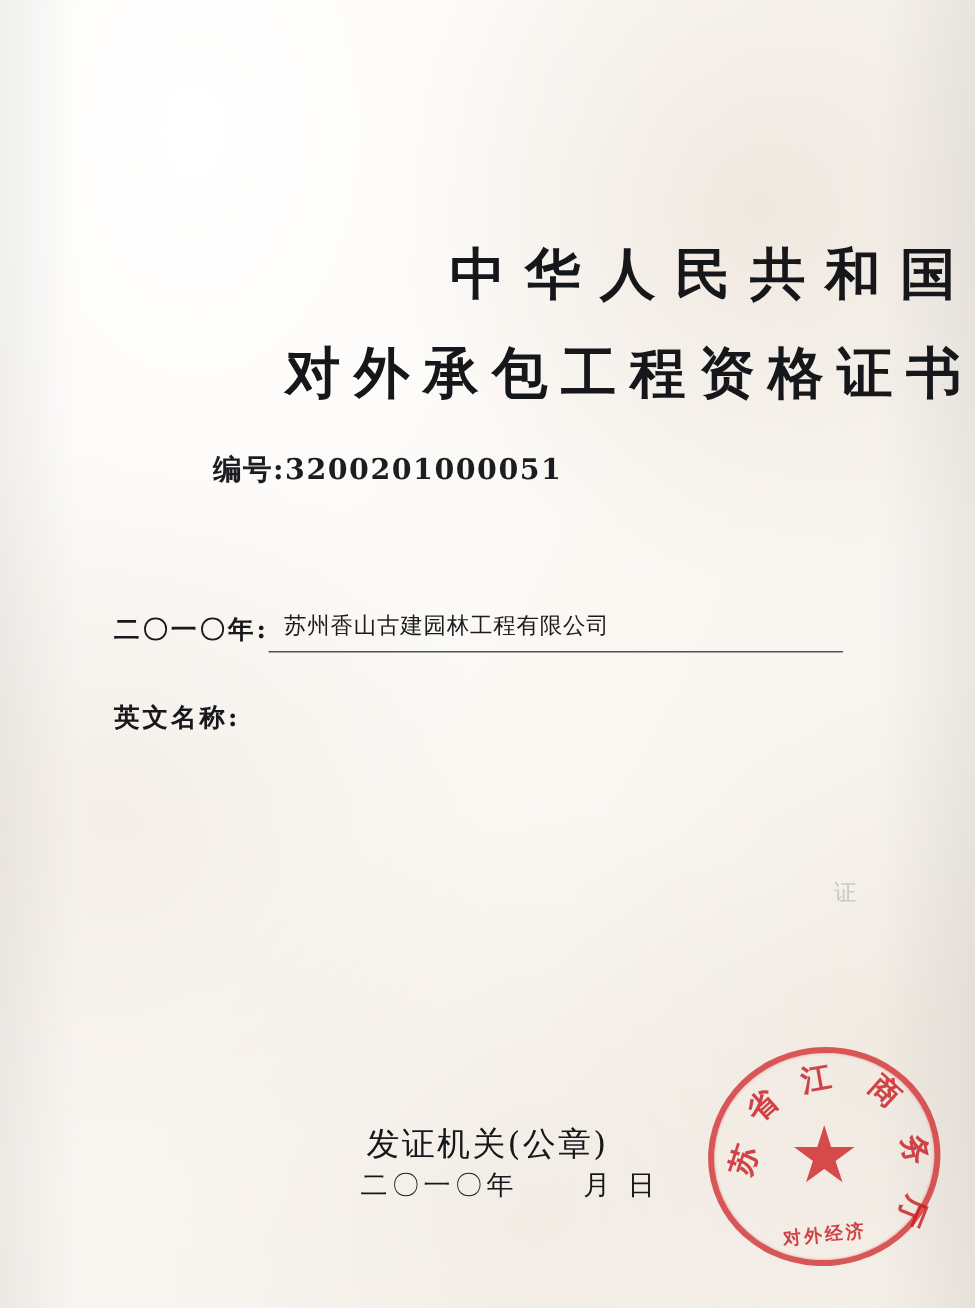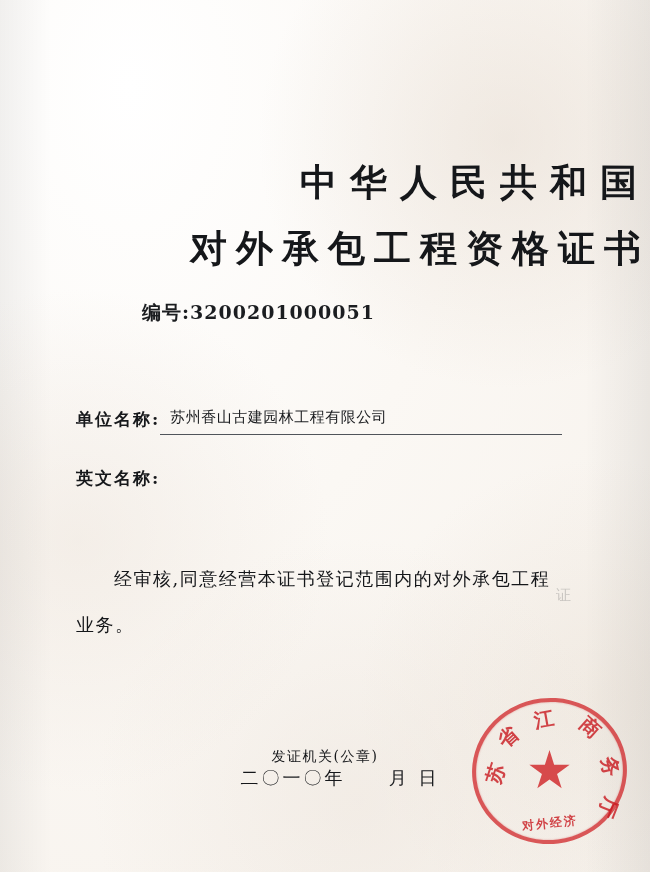--- a/index.html
+++ b/index.html
@@ -138,21 +138,21 @@
 
   .issuer-block {
     position: absolute;
     top: 748px;
     left: 0;
     width: 650px;
     text-align: center;
   }
   .issuer-line {
     font-family: "DejaVu Serif", serif;
-    font-size: 14px;
+    font-size: 22px;
     color: #15171a;
     letter-spacing: 1.5px;
   }
   .date-line {
     font-family: "DejaVu Serif", serif;
     font-size: 18px;
     color: #15171a;
     letter-spacing: 3px;
     padding-left: 30px;
   }
@@ -240,33 +240,32 @@
     <div class="title-line2">对外承包工程资格证书</div>
   </div>
 
   <div class="serial-row">
     <span class="serial-text">编号:3200201000051</span>
   </div>
 
   <div class="fields">
 
     <div class="field-row">
-      <span class="field-label">单位名称:</span>
+      <span class="field-label">二〇一〇年:</span>
       <span class="field-value-wrap">
         <span class="field-value-cn">苏州香山古建园林工程有限公司</span>
       </span>
     </div>
 
     <div class="field-row">
       <span class="field-label">英文名称:</span>
     </div>
 
   </div>
 
-  <div class="body-text">经审核,同意经营本证书登记范围内的对外承包工程业务。</div>
 
   <div class="watermark">证</div>
 
   <div class="issuer-block">
     <div class="issuer-line">发证机关(公章)</div>
     <div class="date-line">
       <span>二〇一〇年</span>
       <span class="date-gap"></span>
       <span>月      日</span>
     </div>

